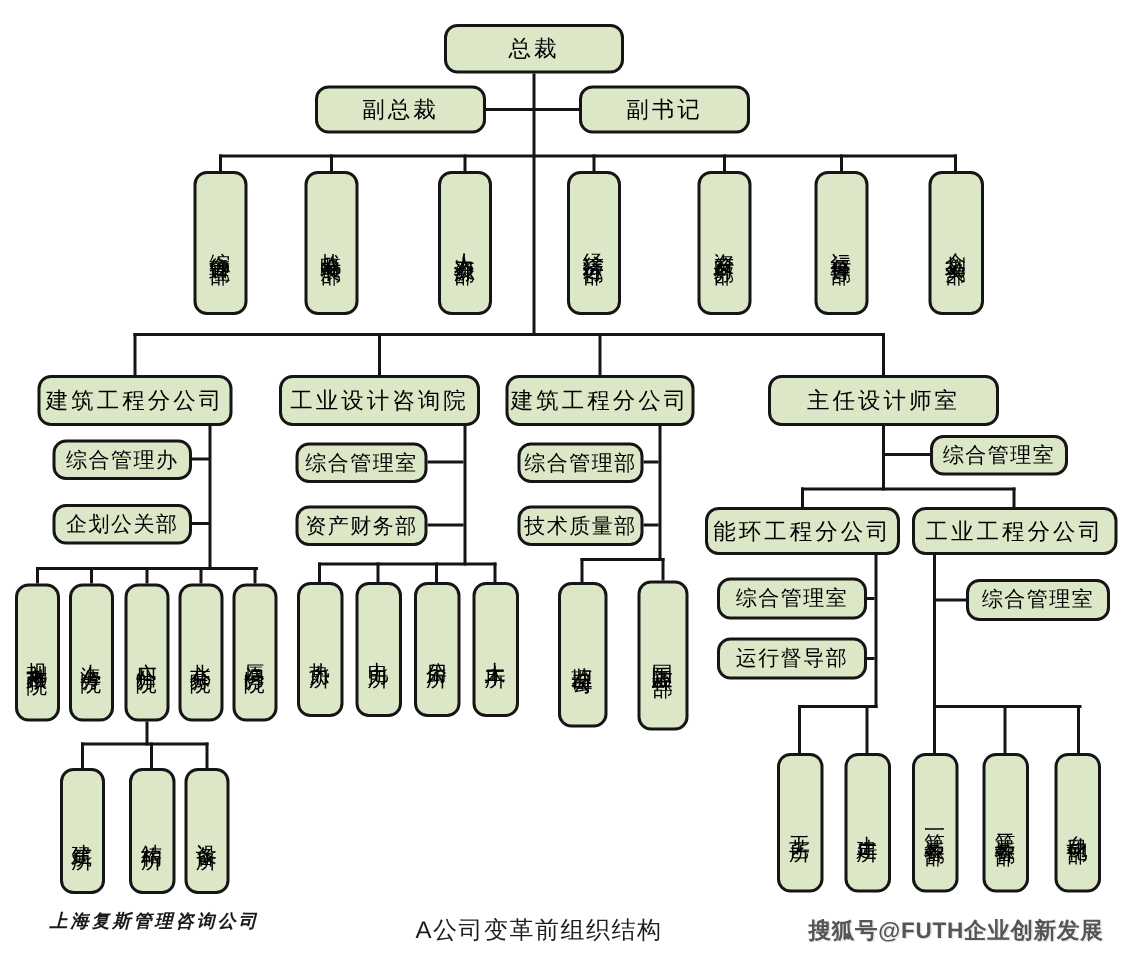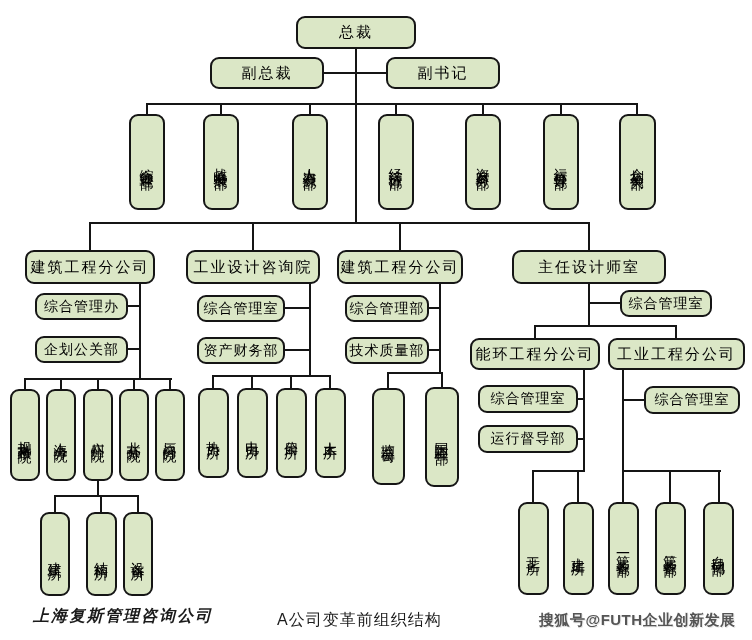--- a/index.html
+++ b/index.html
@@ -6,21 +6,21 @@
   .canvas{position:relative;width:752px;height:640px;background:#ffffff;
           font-family:"Liberation Sans",sans-serif;overflow:hidden;}
   .node{position:absolute;background:#dbe7c6;border:2px solid #151515;border-radius:9px;
         box-sizing:border-box;display:flex;align-items:center;justify-content:center;
         color:#000;text-align:center;}
   .h{font-size:14px;letter-spacing:1px;white-space:nowrap;}
   .lg{font-size:15px;letter-spacing:2px;white-space:nowrap;}
   .v{writing-mode:vertical-rl;text-orientation:upright;font-size:14px;letter-spacing:2px;}
   .line{position:absolute;background:#151515;}
   .credit{position:absolute;left:33px;top:606px;font-family:"Liberation Serif",serif;
-          font-style:italic;font-weight:bold;font-size:16px;letter-spacing:2px;color:#1a1a1a;}
+          font-style:italic;font-weight:bold;font-size:12px;letter-spacing:2px;color:#1a1a1a;}
   .caption{position:absolute;left:277px;top:610px;font-size:16px;letter-spacing:1px;color:#1d1d1d;}
   .watermark{position:absolute;left:539px;top:611px;font-size:15px;font-weight:bold;color:#555555;
              letter-spacing:0.5px;text-shadow:1px 1px 0 #e8e8e8;}
 </style>
 </head>
 <body>
 
 <div class="canvas">
 
   <div class="line" style="left:355px;top:49px;width:2px;height:175px"></div>

